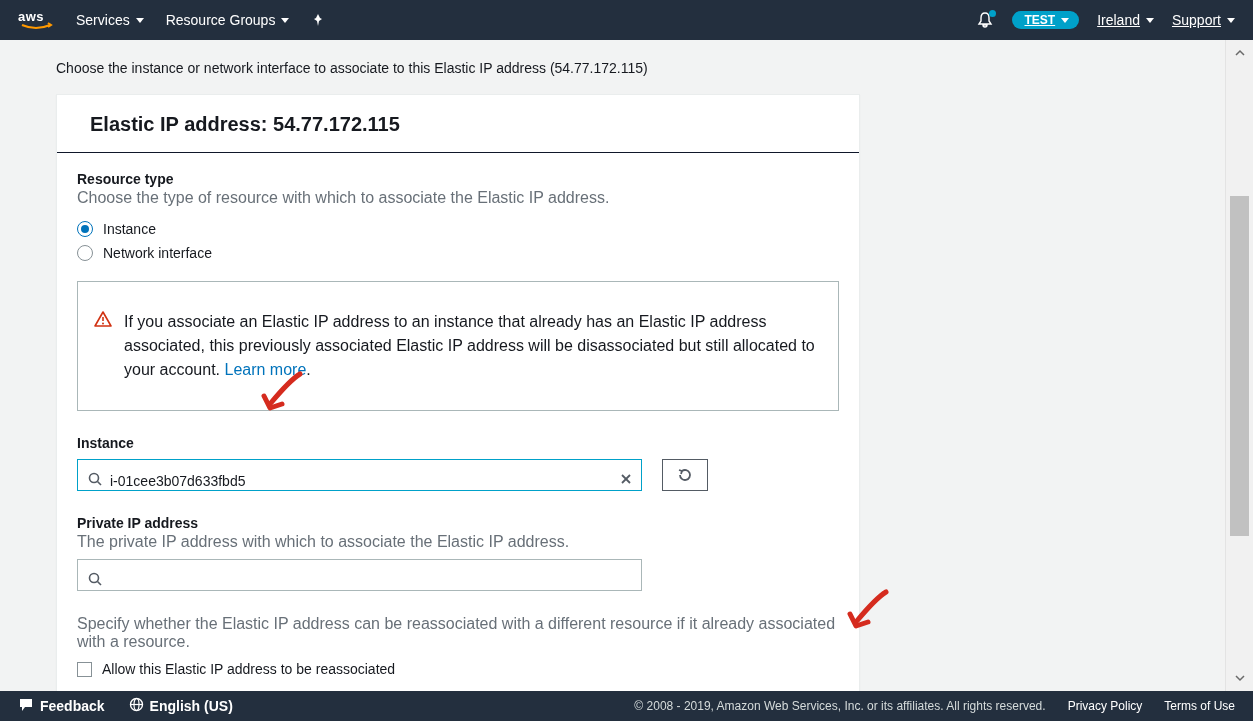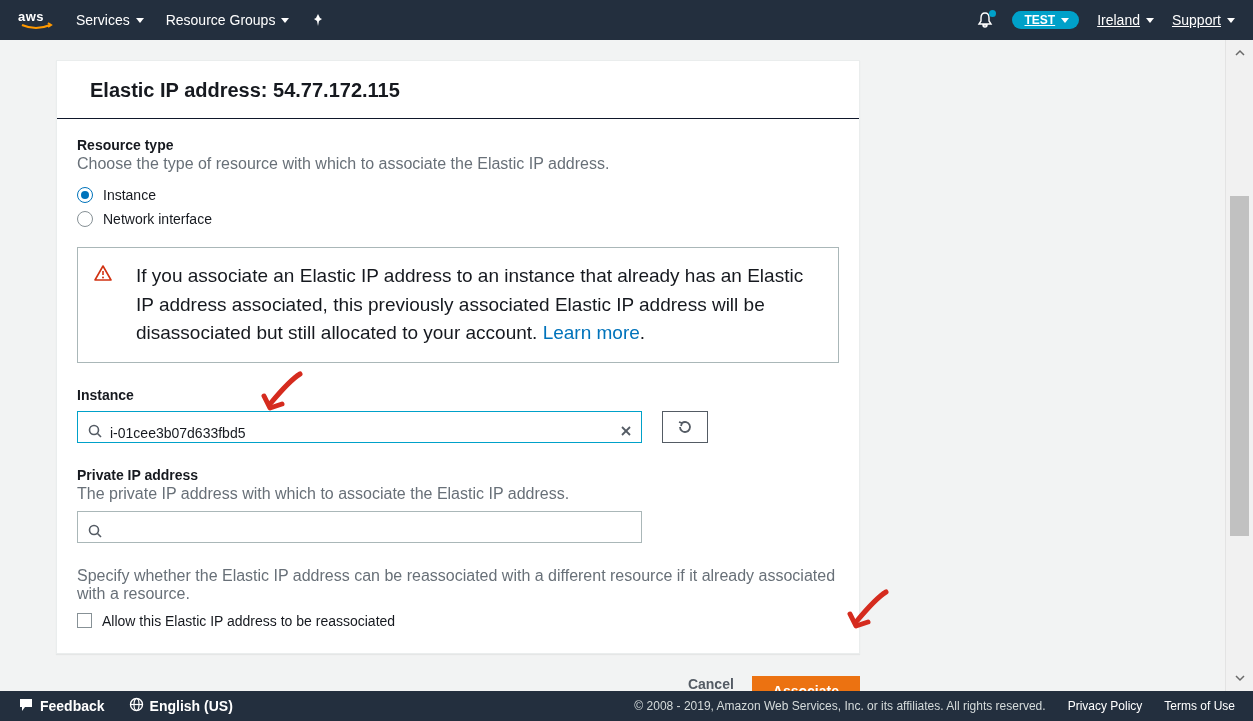--- a/index.html
+++ b/index.html
@@ -33,21 +33,21 @@
 
 .field-label { font-size:14px; font-weight:600; color:#16191f; }
 .field-desc { font-size:16px; color:#687078; margin-top:2px; }
 
 .radio-group { margin-top:10px; }
 .radio-row { display:flex; align-items:center; gap:10px; padding:4px 0; font-size:14px; color:#16191f; }
 .radio { width:16px; height:16px; border:1px solid #879196; border-radius:50%; display:flex; align-items:center; justify-content:center; }
 .radio.checked { border-color:#0073bb; }
 .radio.checked::after { content:""; width:8px; height:8px; border-radius:50%; background:#0073bb; }
 
-.alert { margin-top:16px; border:1px solid #aab7b8; padding:14px 16px; display:flex; gap:24px; font-size:19px; color:#16191f; line-height:1.5; }
+.alert { margin-top:16px; border:1px solid #aab7b8; padding:28px 16px; display:flex; gap:12px; font-size:16px; color:#16191f; line-height:1.5; }
 .alert svg { flex:none; }
 .alert a { color:#0073bb; text-decoration:none; }
 
 .section { margin-top:24px; }
 .input-row { display:flex; align-items:center; gap:20px; margin-top:8px; }
 .search-input { flex:none; width:565px; height:32px; border:1px solid #00a1c9; display:flex; align-items:center; padding:12px 8px 0 10px; background:#fff; gap:8px; }
 .search-input.plain { border-color:#aab7b8; }
 .search-input input { flex:1; border:none; outline:none; font-size:14px; color:#16191f; background:transparent; }
 .search-input input::placeholder { color:#879196; font-style:italic; }
 .search-input .clear-x { cursor:pointer; }
@@ -124,20 +124,21 @@
     </span>
     <span class="menu-item">
       <span>Support</span>
       <span class="chevron-down"></span>
     </span>
   </div>
 </div>
 
 <div class="page-wrap">
   <div class="page-inner">
+    <div class="page-subheader">Choose the instance or network interface to associate to this Elastic IP address (54.77.172.115)</div>
 
     <div class="card">
       <div class="card-header">
         <h1>Elastic IP address: 54.77.172.115</h1>
       </div>
       <div class="card-body">
 
         <div class="field-label">Resource type</div>
         <div class="field-desc">Choose the type of resource with which to associate the Elastic IP address.</div>
         <div class="radio-group">

